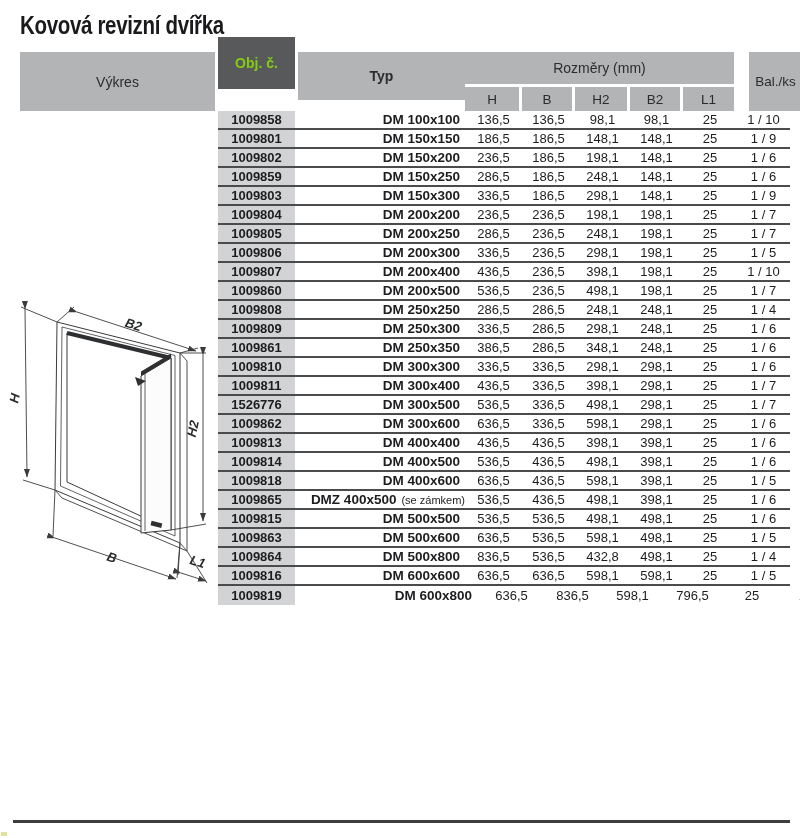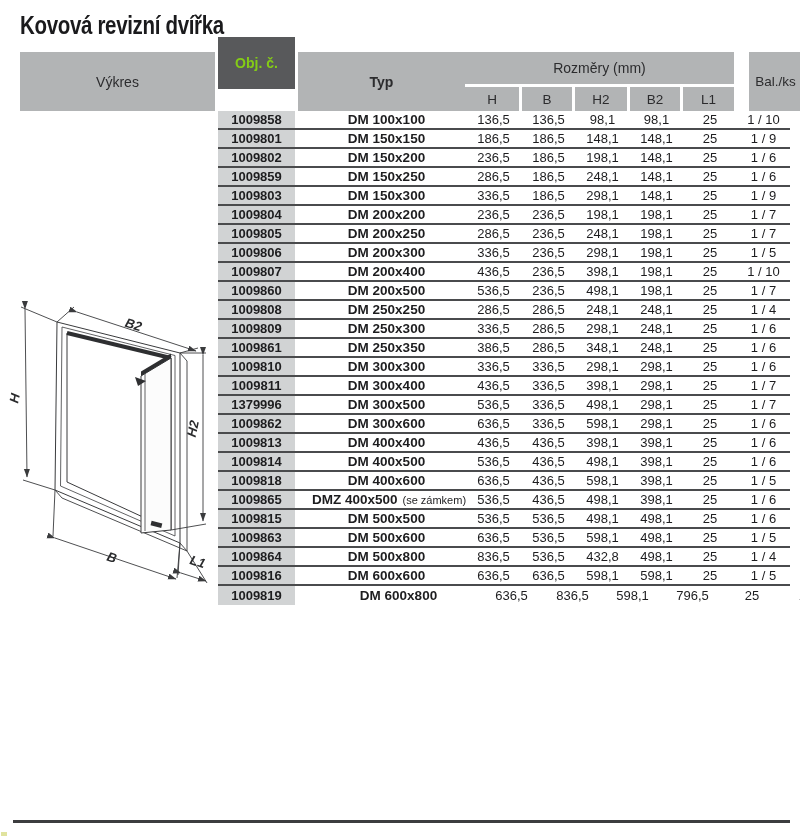--- a/index.html
+++ b/index.html
@@ -9,37 +9,37 @@
 
   
   .title{left:20px;top:11px;margin:0;font-size:25px;font-weight:700;color:#1a1a1c;
          letter-spacing:-0.4px;transform:scaleX(0.82);transform-origin:0 0;white-space:nowrap;}
 
   
   .hcell{display:flex;align-items:center;justify-content:center;background:#b2b4b5;
          font-size:14px;color:#2c2c2e;}
   .h-vykres{left:20px;top:52px;width:195px;height:59px;text-align:right;}
   .h-obj{left:218px;top:37px;width:77px;height:52px;background:#58595b;color:#84cc16;font-weight:700;}
-  .h-typ{left:298px;top:52px;width:167px;height:59px;font-weight:700;}
+  .h-typ{left:298px;top:52px;width:167px;height:48px;font-weight:700;}
   .h-rozmery{left:465px;top:52px;width:269px;height:32px;}
   .h-dims{left:465px;top:87px;width:269px;height:24px;display:grid;
           grid-template-columns:54px 50px 52px 50px 51px;column-gap:3px;}
   .dimcell{background:#b2b4b5;display:flex;align-items:center;justify-content:center;
            font-size:13.5px;color:#2c2c2e;}
   .h-bal{left:737px;top:52px;width:53px;height:59px;font-size:13.5px;margin-left:12px;}
 
   
   .rows{left:218px;top:111px;width:572px;}
   .row{display:grid;grid-template-columns:77px 3px 167px 57px 53px 55px 53px 54px 53px;
        height:19px;box-sizing:border-box;border-bottom:2px solid #4a4b4d;align-items:center;}
   .row:last-child{border-bottom:none;gap:6px;}
   .c{height:100%;display:flex;align-items:center;justify-content:center;font-size:13px;}
   .c.obj{background:#d1d3d4;font-weight:700;}
   .c.gap{background:#fff;}
-  .c.typ{justify-content:center;padding-left:15px;font-weight:700;font-size:13.5px;white-space:nowrap;}
+  .c.typ{justify-content:flex-end;padding-left:15px;font-weight:700;font-size:13.5px;white-space:nowrap;}
   .c.typ .note{font-weight:400;font-size:11px;margin-left:5px;}
   .bottom-line{left:13px;top:820px;width:777px;height:3px;background:#3c3d3f;}
   .corner-speck{left:1px;top:832px;width:6px;height:4px;background:#d8dc86;opacity:.8;}
 
   
   .drawing{left:5px;top:281px;width:210px;height:335px;}
   svg text{font-family:"Liberation Sans","DejaVu Sans",sans-serif;}
 </style>
 </head>
 <body>
@@ -281,21 +281,21 @@
         </div>
       <div class="c num">436,5</div>
       <div class="c num">336,5</div>
       <div class="c num">398,1</div>
       <div class="c num">298,1</div>
       <div class="c num">25</div>
       <div class="c num">1 / 7</div>
     </div>
 
     <div class="row">
-      <div class="c obj">1379996</div>
+      <div class="c obj">1526776</div>
       <div class="c gap"></div>
       <div class="c typ">
           <span>DM 300x500</span>
           <span class="note"></span>
         </div>
       <div class="c num">536,5</div>
       <div class="c num">336,5</div>
       <div class="c num">498,1</div>
       <div class="c num">298,1</div>
       <div class="c num">25</div>

